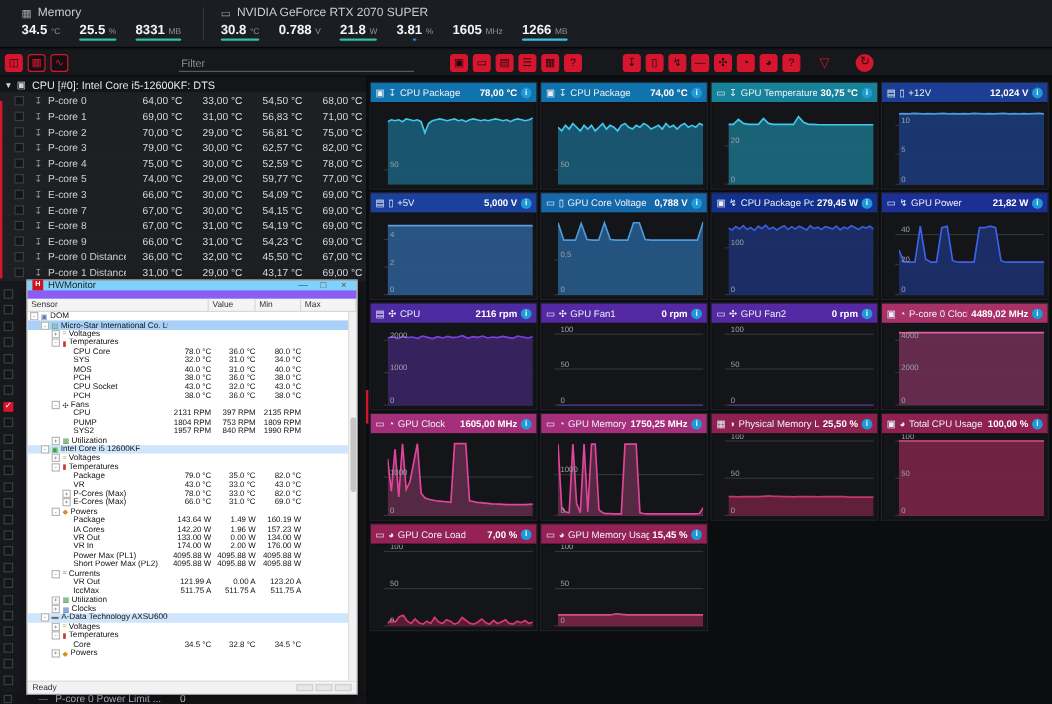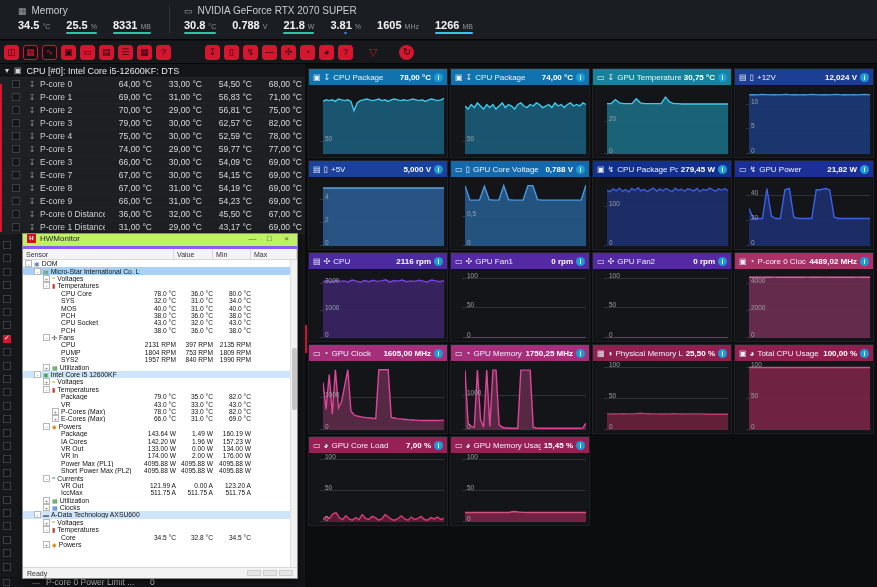--- a/index.html
+++ b/index.html
@@ -69,21 +69,21 @@
   .tile-value{margin-left:auto;color:#ffffff;font-size:8px;font-weight:bold;white-space:nowrap;}
   .info{width:9px;height:9px;border-radius:5px;background:#1e9ad6;color:#eaf6ff;font-size:7px;line-height:9px;text-align:center;font-weight:bold;cursor:pointer;flex:0 0 auto;}
   .tile-body{position:relative;flex:1;background:#141519;margin:1px;overflow:hidden;}
   .plot{position:absolute;left:13px;right:2px;top:3px;bottom:2px;}
   .gridline{position:absolute;left:-3px;right:0;height:1px;background:#3c4046;opacity:.7;}
   .ticklab{position:absolute;left:2px;color:#9aa0a6;font-size:6.5px;transform:translateY(-50%);z-index:2;}
   .plot svg{position:absolute;inset:0;width:100%;height:100%;}
 
   
   .hwm{position:absolute;left:22px;top:233px;width:276px;height:346px;background:#ffffff;border:1px solid #8a8a8a;box-shadow:2px 3px 8px rgba(0,0,0,.55);z-index:10;display:flex;flex-direction:column;}
-  .hwm-title{height:15px;background:#bef264;display:flex;align-items:flex-start;padding:0 4px;gap:4px;border-bottom:3px solid #8b5cf6;}
+  .hwm-title{height:15px;background:#7dd3fc;display:flex;align-items:flex-end;padding:0 4px;gap:4px;border-bottom:7px solid #8b5cf6;}
   .hwm-appicon{width:9px;height:9px;background:#cf1420;color:#fff;font-size:6px;line-height:9px;text-align:center;font-weight:bold;}
   .hwm-title .t{flex:1;color:#222;font-size:8px;}
   .hwm-btn{width:13px;color:#555;font-size:8px;text-align:center;cursor:pointer;}
   .hwm-menu{height:13px;display:flex;align-items:center;gap:11px;padding:0 6px;border-bottom:1px solid #e6e6e6;background:#fff;}
   .hwm-menu span{color:#222;font-size:7.5px;cursor:pointer;}
   .hwm-cols{height:11px;display:flex;background:#f4f4f4;border-bottom:1px solid #d8d8d8;align-items:center;}
   .hwm-cols .c{color:#333;font-size:7px;padding-left:3px;border-right:1px solid #d8d8d8;height:100%;display:flex;align-items:center;}
   .hwm-tree{position:relative;flex:1;background:#fff;overflow:hidden;}
   .trow{display:flex;align-items:center;height:7.4px;white-space:nowrap;cursor:pointer;}
   .trow.device{background:#cfe5fb;}
@@ -189,20 +189,23 @@
         </div>
       </div>
     </div>
 
   <div class="toolbar">
     <span style="display:flex;gap:4px;" id="view-toggles">
         <span class="tbtn solid">◫</span>
         <span class="tbtn">▦</span>
         <span class="tbtn">∿</span>
       </span>
+    <span class="filter-wrap">
+      <input class="filter-input" type="text" placeholder="Filter" style="">
+    </span>
     <span style="display:flex;gap:4px;" id="source-btns">
         <span class="tbtn solid">▣</span>
         <span class="tbtn solid">▭</span>
         <span class="tbtn solid">▤</span>
         <span class="tbtn solid">☰</span>
         <span class="tbtn solid">▦</span>
         <span class="tbtn solid">?</span>
       </span>
     <span class="btn-gap"></span>
     <span style="display:flex;gap:4px;" id="type-btns">

